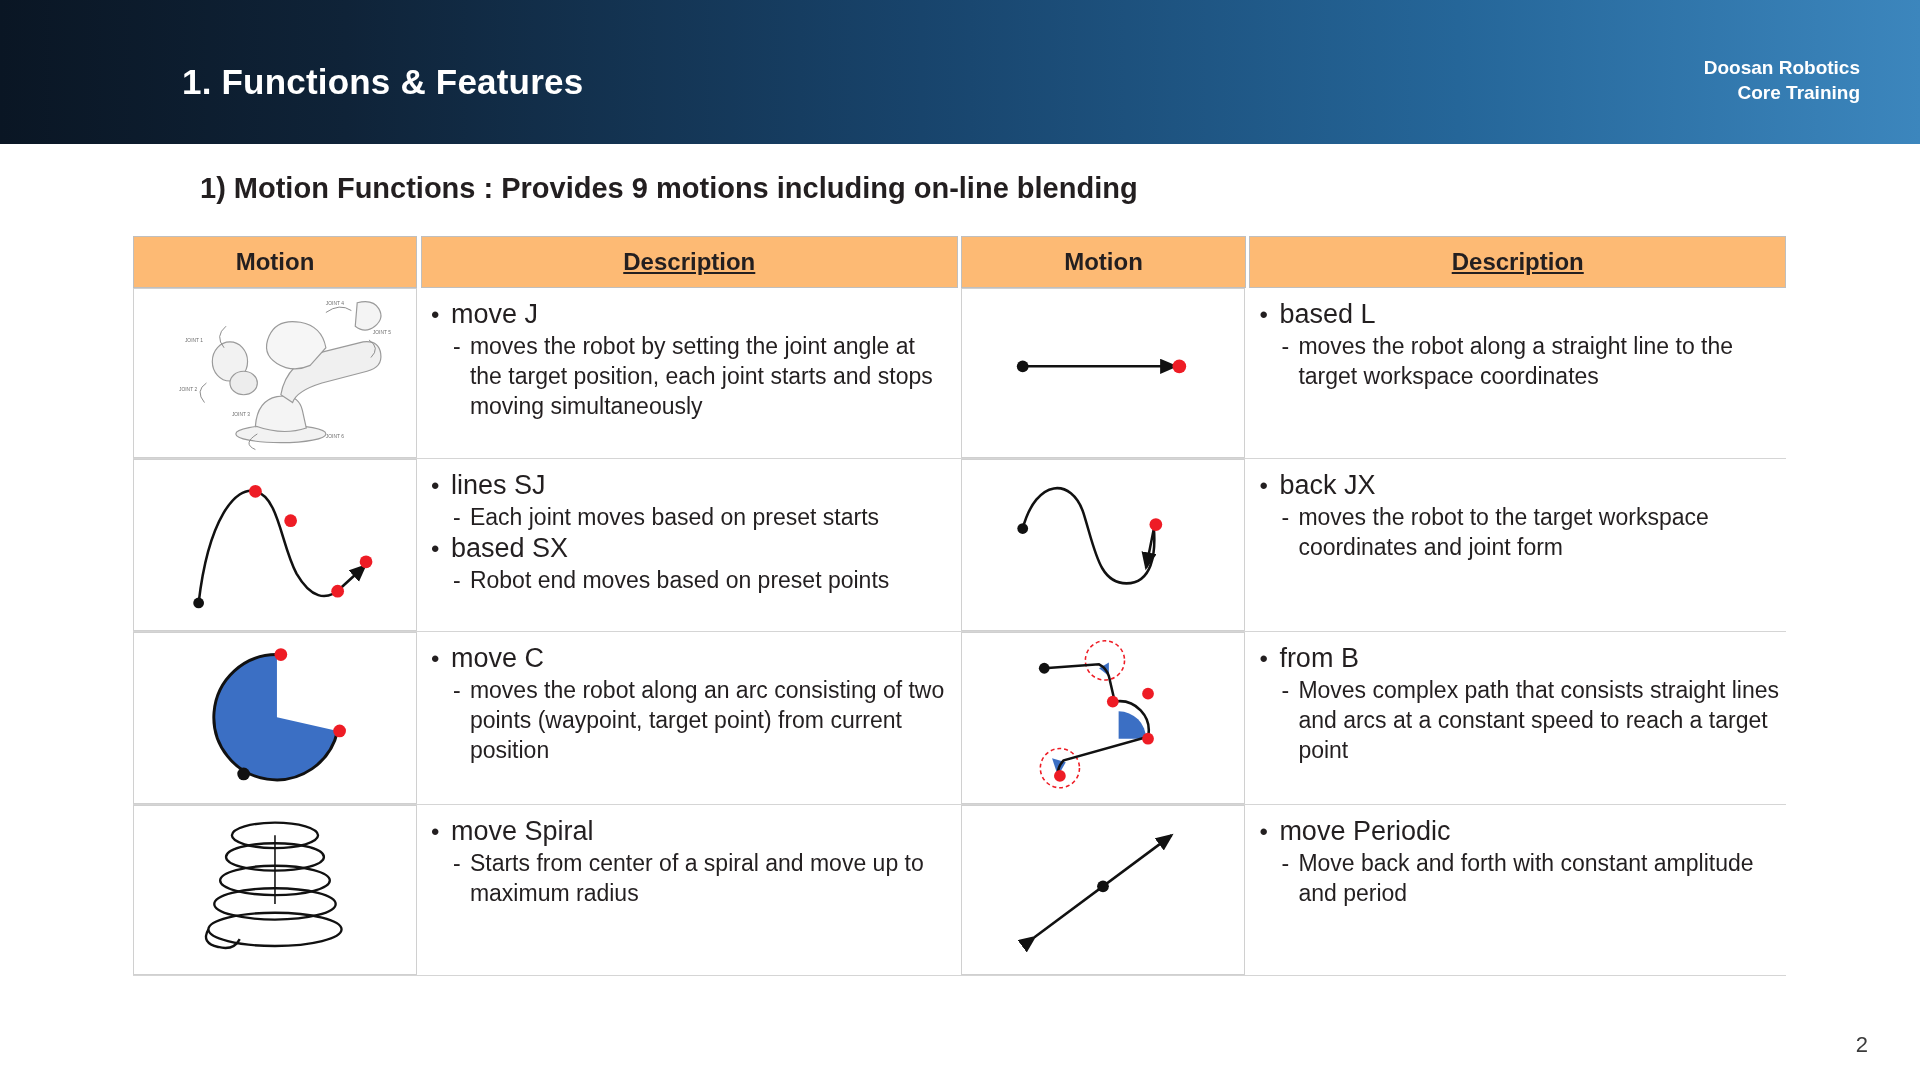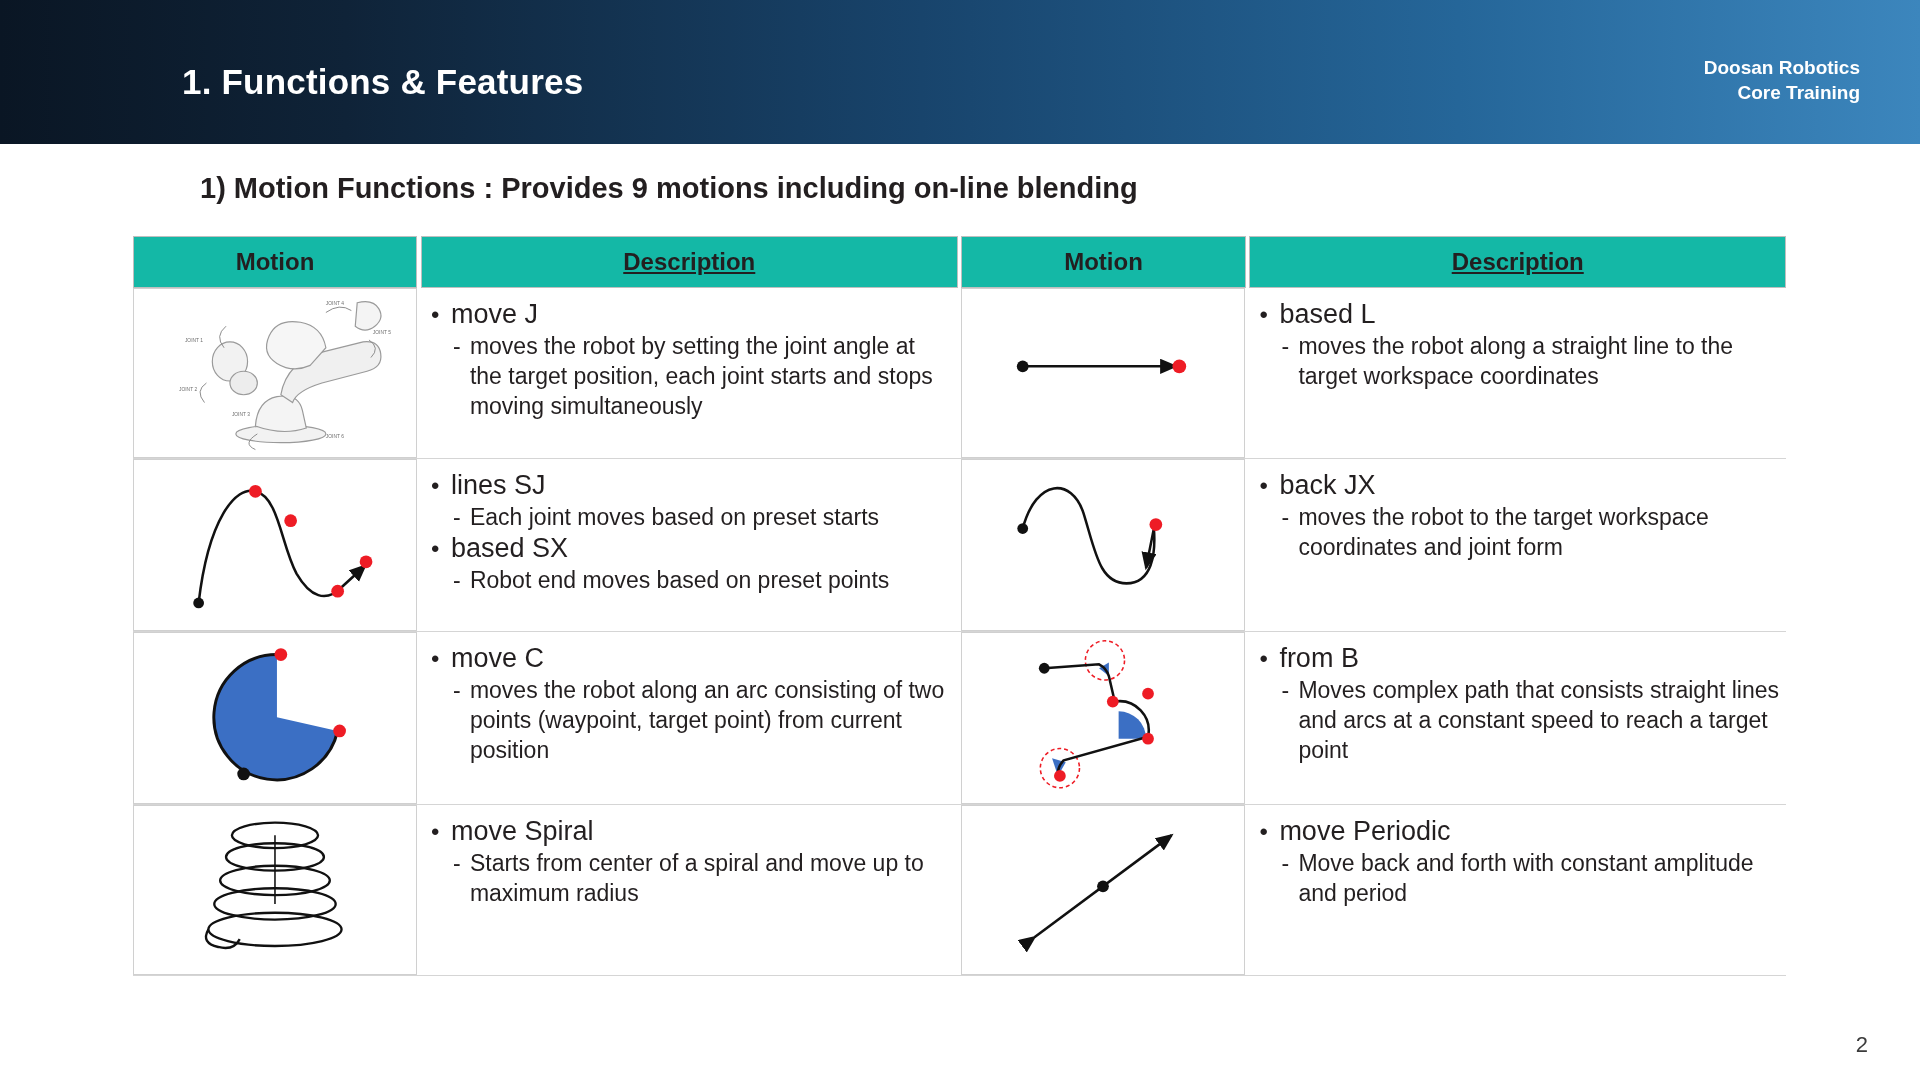--- a/index.html
+++ b/index.html
@@ -60,21 +60,21 @@
     position: absolute;
     left: 133px;
     top: 236px;
     width: 1653px;
   }
   .thead {
     display: flex;
     height: 52px;
   }
   .th {
-    background: #14b8a6;
+    background: #fdba74;
     border: 1px solid #bfbfbf;
     display: flex;
     align-items: center;
     justify-content: center;
     font-size: 24px;
     font-weight: bold;
     color: #231f20;
     box-sizing: border-box;
   }
   .col-motion { width: 288px; }

